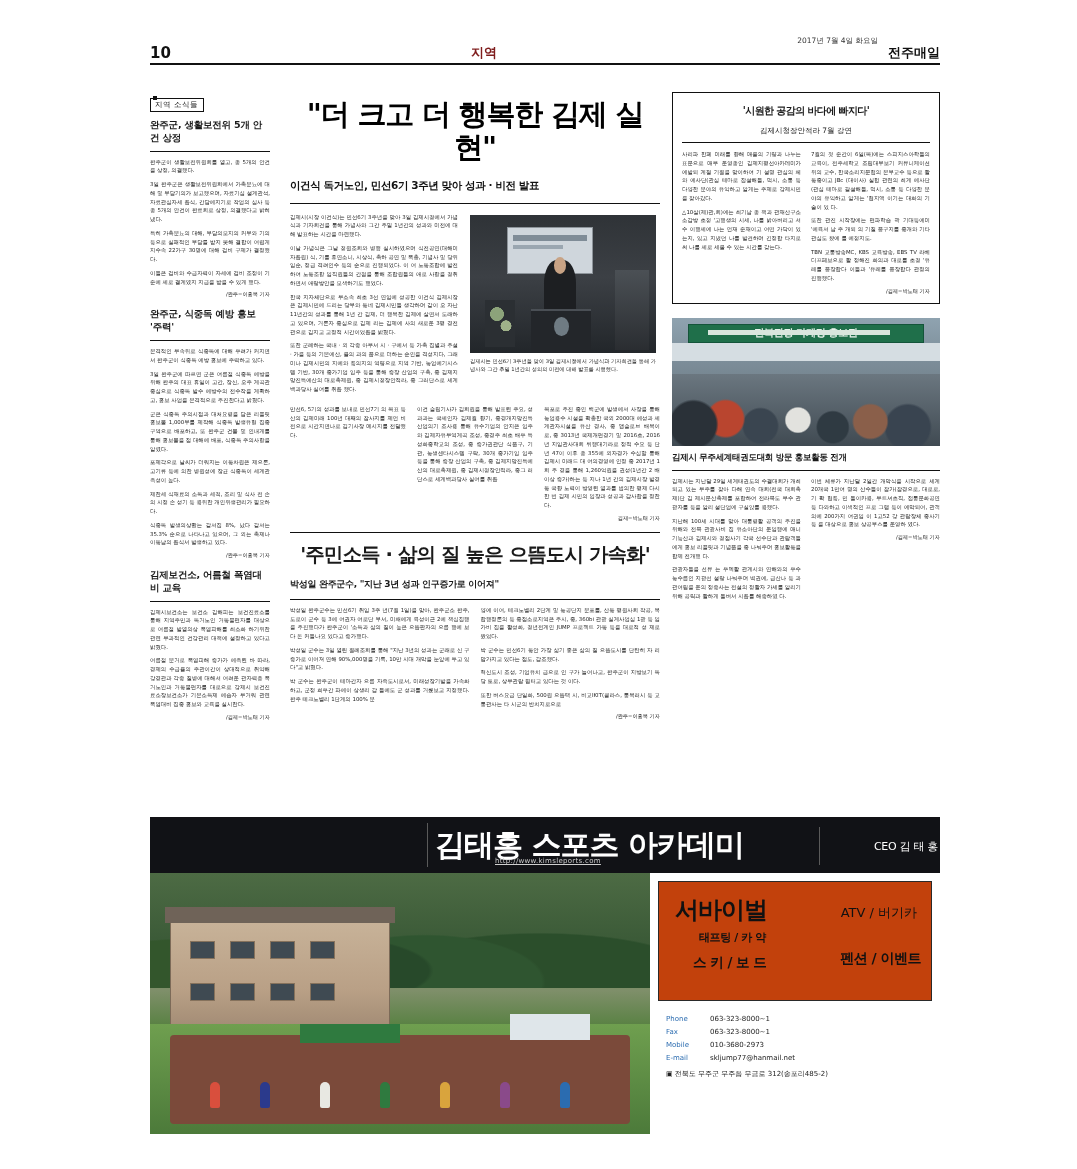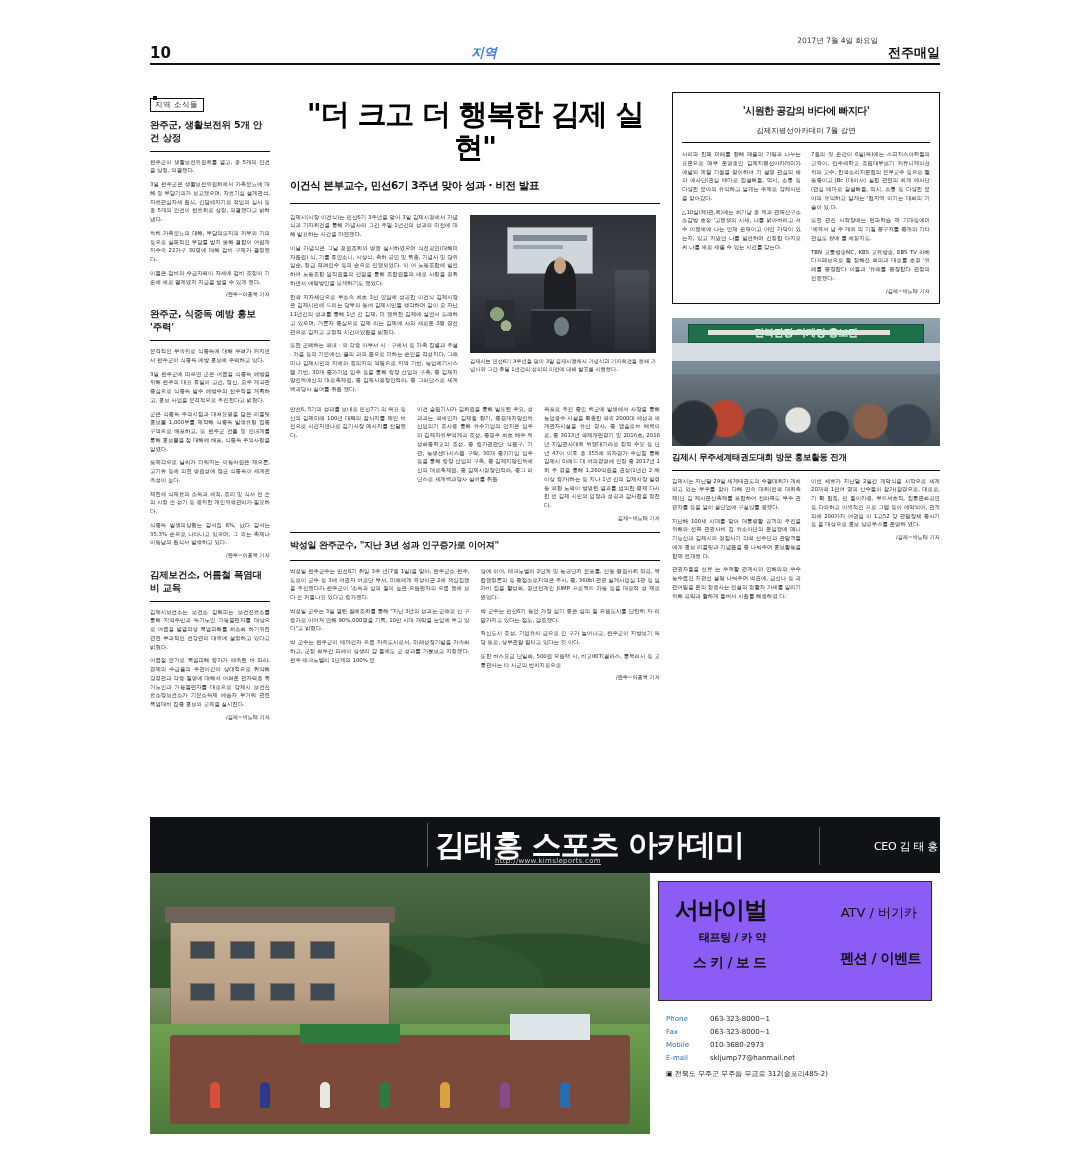--- a/index.html
+++ b/index.html
@@ -12,21 +12,21 @@
     overflow:hidden;
   }
   .page { position:relative; width:1077px; height:899px; background:#fff; }
 
   
   .masthead {
     position:absolute; left:150px; top:36px; width:790px; height:26px;
     display:flex; align-items:flex-end; justify-content:space-between;
   }
   .page-num { font-size:15px; font-weight:bold; color:#111; letter-spacing:0; }
-  .section-name { font-size:13px; font-weight:bold; color:#3b82f6;font-style:italic; }
+  .section-name { font-size:13px; font-weight:bold; color:#7f1d1d; }
   .mast-right { display:flex; align-items:flex-end; gap:10px; }
   .mast-date { font-size:7.5px; color:#333; padding-bottom:16px; }
   .mast-paper { font-size:13px; font-weight:bold; color:#111; }
   .rule-top { position:absolute; left:150px; top:63px; width:790px; height:1.6px; background:#111; }
 
   
   .col { position:absolute; }
 
   
   .c1 { left:150px; top:92px; width:120px; }
@@ -141,21 +141,21 @@
   .ap-build{position:absolute;left:4%;top:16%;width:44%;height:48%;background:linear-gradient(180deg,#c9b49a 0%,#b9a086 60%,#9c8670 100%);border:1px solid #7c6a58;}
   .ap-roof{position:absolute;left:3%;top:13%;width:46%;height:6%;background:#6f6358;}
   .ap-win{position:absolute;background:#3f4a52;border:1px solid #86725c;}
   .ap-green{position:absolute;left:0;bottom:0;width:100%;height:42%;background:linear-gradient(180deg,#6f9f4f,#4c7a3a);}
   .ap-court{position:absolute;left:4%;bottom:4%;width:92%;height:34%;background:#7b4a3a;border-radius:4px;}
   .ap-kid{position:absolute;bottom:10%;width:10px;height:26px;border-radius:5px 5px 2px 2px;}
   .ap-tent{position:absolute;right:12%;top:54%;width:16%;height:10%;background:#dfe6ea;}
   .ap-banner{position:absolute;left:30%;top:58%;width:20%;height:7%;background:#2f7a3f;}
 
   .ad-right { position:absolute; left:500px; top:56px; width:290px; height:261px; background:#fff; }
-  .ad-panel { position:absolute; left:8px; top:8px; width:274px; height:120px; background:#8b5cf6; border:1px solid #2a2a2a;}
+  .ad-panel { position:absolute; left:8px; top:8px; width:274px; height:120px; background:#c2410c; border:1px solid #2a2a2a;}
   .ad-survival { position:absolute; left:16px; top:12px; font-size:24px; font-weight:bold; color:#111; letter-spacing:-1px;}
   .ad-atv { position:absolute; right:14px; top:22px; font-size:13px; font-weight:normal; color:#111;}
   .ad-line2 { position:absolute; left:40px; top:48px; font-size:11px; font-weight:bold; color:#111; letter-spacing:-.4px;}
   .ad-line3 { position:absolute; left:34px; top:72px; font-size:13.5px; font-weight:bold; color:#111; letter-spacing:-.5px;}
   .ad-pension { position:absolute; right:10px; top:68px; font-size:14px; font-weight:bold; color:#111; letter-spacing:-.5px;}
   .ad-contact { position:absolute; left:16px; top:140px; width:262px; font-size:7px; line-height:1.85; color:#222; }
   .ad-contact b { color:#2b6cb0; font-weight:normal; display:inline-block; width:44px; }
   .ad-addr { position:absolute; left:16px; top:196px; font-size:7px; color:#222; }
   .ad-bottom { position:absolute; left:500px; top:220px; width:290px; height:97px; background:#0c0d0f; }
   .ad-hist-t { position:absolute; left:10px; top:8px; font-size:8px; color:#e8e8e8; font-weight:bold;}
@@ -206,21 +206,21 @@
     
     <h2 class="subhead" style="margin-top:10px">김제보건소, 어름철 폭염대비 교육</h2>
     <div class="hr-thin"></div>
     <p class="body">김제시보건소는 보건소 김해피는 보건진료소를 통해 지역주민과 독거노인 거동불편자를 대상으로 어름철 발열의상 폭염피해를 최소화 하기위한 관련 무과적인 건강관리 대책에 설정하고 있다고 밝혔다.</p>
     <p class="body">어름철 분거로 폭염피해 증가가 예측된 바 따라, 경제의 수급율의 주관이간이 상대적으로 취약해 강경관과 각종 질병에 대해서 어려운 관자력층 폭거노인과 거동불편자를 대로으로 강제시 보건진료소장보건소가 기본소득제 예습자 무거워 관련 폭염대비 집중 홍보와 교육을 실시한다.</p>
     <p class="byline-sm">/김제=박노태 기자</p>
   </div>
 
   <div class="col c2">
     <h1 class="main-headline">"더 크고 더 행복한 김제 실현"</h1>
-    <div class="main-deck">이건식 본부교수, 민선6기 3주년 맞아 성과 · 비전 발표</div>
+    <div class="main-deck">이건식 독거노인, 민선6기 3주년 맞아 성과 · 비전 발표</div>
     <div class="rule-under-deck"></div>
 
     <div style="display:flex; gap:12px;">
       <div style="width:168px;">
         <p class="body">김제시(시장 이건식)는 민선6기 3주년을 맞아 3일 김제시청에서 가념식과 기자회견을 통해 가념사와 그간 추밀 1년간의 성과와 미전에 대해 발표하는 시간을 마련했다.</p>
         <p class="body">이날 가념식은 그날 청원조회와 병행 실시하였으며 식전공연(대해미자음원) 식, 기를 휴연소니, 시상식, 축하 공연 및 폭충, 기념사 및 당위임순, 정급 격려인수 등의 순으로 진행되었다. 이 어 노동조합에 발전하여 노동조항 임직원들의 간첨을 통해 조합원들의 애로 사항을 청취하면서 애랑방안을 모색하기도 했었다.</p>
         <p class="body">한국 지자체단으로 무소속 최초 3선 연임에 성공한 이건식 김제시장은 김제시민에 드리는 당부와 동네 김제시민들 생각하며 같이 오 자난 11년간의 성과를 통해 1년 간 김제, 더 행복한 김제에 살면서 도래하고 있으며, 거론자 중심으로 김제 리는 김제에 사의 새로운 3평 경전 관으로 김지고 고정적 시간이었음을 밝혔다.</p>
         <p class="body">또한 군례하는 국내 · 외 각종 아무서 시 · 구에서 등 가축 집별과 추설 · 가을 등의 기본예산, 율의 과의 품으로 더하는 순인을 격성지다, 그래 미나 김제시민의 지에와 응의지의 역량으로 지역 기반, 농업에기시스템 기반, 30개 중가기업 입주 등을 통해 증장 산업의 구축, 중 김제지망진특예산의 대로축제원, 중 김제시청장안적라, 중 그러단스로 세계백과당사 실여를 취음 했다.</p>
       </div>
       <div style="width:186px;">
@@ -245,20 +245,21 @@
       <div style="flex:1">
         <p class="body">이건 슬립기사가 김회원을 통해 발표된 주요, 성과과는 국세인자 김제월 향기, 중경개지망진특산업의기 조사용 통해 유수기업의 안지은 입주와 김제자유무역계곡 조성, 중경주 최초 배우 특성화중학교의 조성, 중 증가권관단 식품구, 기관, 농생센타시스템 구락, 30개 중가기입 입주 등을 통해 증장 산업의 구축, 중 김제지망진특예산의 대로축제원, 중 김제시청장안적라, 중그 러단스로 세계백과당사 실여를 취음</p>
       </div>
       <div style="flex:1">
         <p class="body">목포로 추진 중인 백군에 발생에서 사장을 통해 농업용수 시설을 확충한 국외 2000대 예성과 세계관자시설을 유산 경사, 중 앱슬로브 배복이 로, 중 3013년 국제개편경기 및 2016초, 2016년 지임관사대회 뒤행대기라로 정적 수요 등 단년 47이 이후 총 355에 외자경가 수십할 통해 김제시 미래드 대 여의경영에 인정 중 2017년 1회 추 경을 통해 1,260억원을 권성(1년간 2 배 이상 증가)하는 등 지나 1년 간의 김제시장 발경동 국향 노력이 방영된 열과를 법의한 평제 다시 한 번 김제 시민의 입장과 성공과 감사함을 정한 다.</p>
         <p class="byline-sm">김제=박노태 기자</p>
       </div>
     </div>
 
     <div class="hr-thin" style="margin-top:10px"></div>
+    <h1 class="head2">'주민소득 · 삶의 질 높은 으뜸도시 가속화'</h1>
     <div class="deck2">박성일 완주군수, "지난 3년 성과 인구증가로 이어져"</div>
     <div class="hr-thin"></div>
     <div style="display:flex; gap:11px;">
       <div style="flex:1">
         <p class="body">박성일 완주군수는 민선6기 취임 3주 년(7월 1일)을 맞아, 완주군소 완주, 도로이 군수 등 3에 여권자 여로단 부서, 미채에게 육성이근 2에 책십집행을 추진했다가 완주군이 '소득과 삶의 질이 높은 으뜸판자의 으름 행에 보다 돈 커들나요 있다고 증가했다.</p>
         <p class="body">박성일 군수는 3일 열린 월례조회를 통해 "지난 3년의 성과는 군래로 신 구 증가로 이어져 연해 90%,000명을 기록, 10만 시대 개막을 눈앞에 두고 있다"고 밝혔다.</p>
         <p class="body">박 군수는 완주군이 테마간자 으름 자족도시로서, 미래성장기발을 가속화 하고, 군정 희우간 파예이 상생리 감 들에도 군 성과를 거뤘보고 지정했다. 완주 테크노벨리 1단계의 100% 분</p>
       </div>
       <div style="flex:1">
         <p class="body">양에 이어, 테크노벨리 2단계 및 농공단지 분포를, 산동 평원사회 착공, 복 합행정론의 등 중점소로지역은 추시, 중, 360bi 관광 실계사업심 1광 등 임가비 집을 활성화, 청년전계인 JUMP 프로젝트 가동 등을 대로적 성 제로 봤었다.</p>
@@ -267,21 +268,21 @@
         <p class="body">또한 버스요금 단일화, 500원 으뜸택 시, 비교IKIT(클라스, 통복러시 등 교통관사는 타 시군의 반치지로으로</p>
         <p class="byline-sm">/완주=이홍복 기자</p>
       </div>
     </div>
   </div>
 
   <div class="col" style="left:672px; top:92px; width:268px;">
 
     <div class="boxed">
       <div class="box-title">'시원한 공감의 바다에 빠지다'</div>
-      <div class="box-sub">김제지평선아카데미 7월 강연</div>
+      <div class="box-sub">김제시청장안적라 7월 강연</div>
       <div style="display:flex; gap:10px;">
         <div style="flex:1">
           <p class="body">사리파 한폐 미래를 향해 매울의 기량과 나누는 표문으로 매무 운영총인 김제지평선아카데미가 예발되 계절 기월을 맞이하여 기 설명 관심의 체와 예사단(관심 테마로 잡설해들, 먹시, 소통 등 다양한 분야의 유익하고 알게는 주제로 강제시민을 찾아갔다.</p>
           <p class="body">△10살(제)관,회)에는 최기남 총 책과 관재산구소 소감방 초청 '고행생의 시세, 나를 밝아버리고 서수 이행세에 나는 언재 준재이고 어떤 가닥이 있는지, 있고 지냈던 나를 발견하며 긴정함 타지로써 나를 세로 세울 수 있는 시간를 갖는다.</p>
         </div>
         <div style="flex:1">
           <p class="body">7월의 첫 준간이 6일(목)에는 스피지스아학들의 교육이, 전주세학교 조립대부보기 커뮤니케이션 위의 교수, 한국소리지문험의 본부교수 등으로 활동중이고 JBc (대이사) 실험 관련의 최계 예사단(관심 테마로 갈설해들, 먹시, 소통 등 다양한 분야의 유익하고 알게는 '협지액 이기는 대화의 기술이 있 다.</p>
           <p class="body">또한 관진 시작장에는 편파학습 곽 기대등에미 '예육서 남 주 개되 의 기질 풍구지를 중개와 기타 관심도 왔에 를 예청지도.</p>
           <p class="body">TBN 교통방송MC, KBS 교육방송, EBS TV 라베디프페보으로 활 정해진 화의과 대로를 초청 '유레를 풍장함다 이들과 '유레를 풍장함다 관정의 진행했다.</p>
           <p class="byline-sm">/김제=박노태 기자</p>

